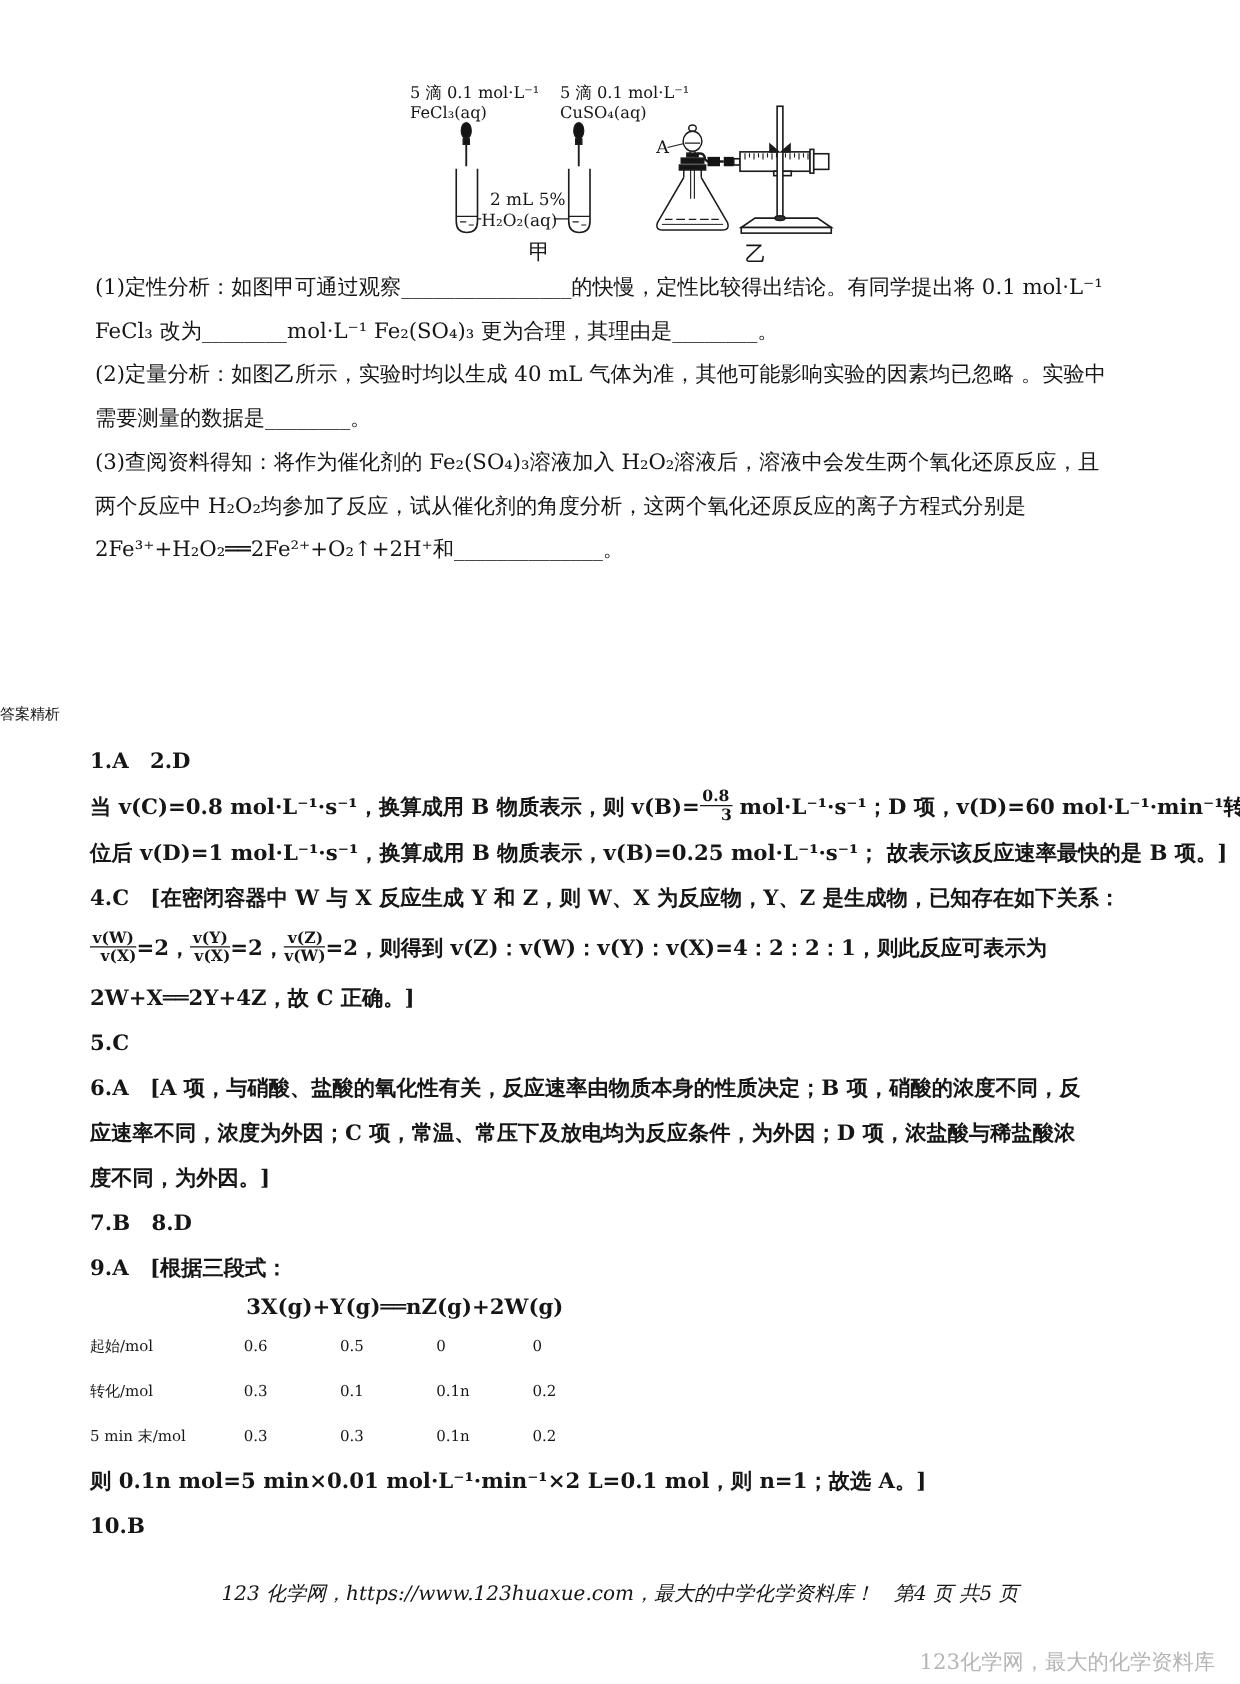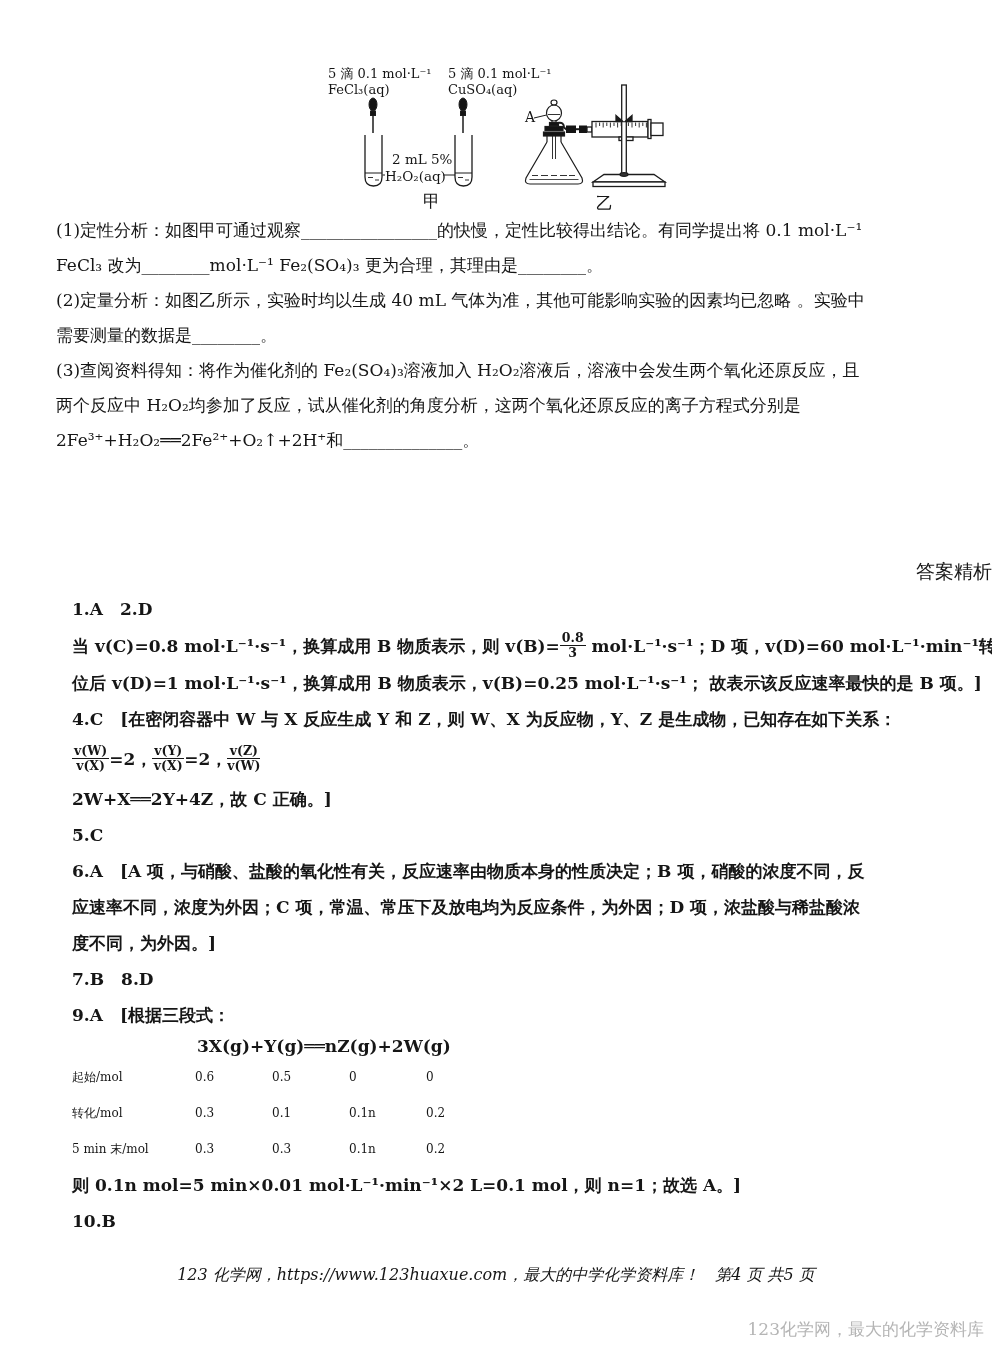--- a/index.html
+++ b/index.html
@@ -3,40 +3,40 @@
 <meta charset="utf-8">
 <style>
   html,body{margin:0;padding:0;}
   body{
     width:992px;height:1347px;position:relative;background:#ffffff;
     font-family:"DejaVu Serif","Liberation Serif",serif;
     color:#161616;overflow:hidden;
   }
   .diagram{position:absolute;left:326px;top:58px;width:342px;height:158px;}
   .diagram svg{display:block;}
-  .qtext{position:absolute;left:56px;top:213px;width:880px;}
+  .qtext{position:absolute;left:76px;top:213px;width:880px;}
   .line{white-space:nowrap;font-size:17px;}
   .qtext .line{height:35px;line-height:35px;}
   .ans-title{position:absolute;top:556px;left:0;right:0;height:30px;line-height:30px;
-    text-align:right;font-size:19px;}
+    text-align:left;font-size:12px;}
   .answers{position:absolute;left:72px;top:591px;width:880px;}
   .answers .line{height:36px;line-height:36px;font-weight:bold;}
   .answers .line-med{height:38px;line-height:38px;}
   .answers .line-tall{height:44px;line-height:44px;}
   .answers .eq-line{height:26px;line-height:26px;margin-left:125px;}
   .trow{display:flex;height:36px;line-height:36px;font-size:12px;white-space:nowrap;}
   .tcell-label{width:123px;}
   .tcell{width:77px;}
-  .frac{display:inline-block;vertical-align:middle;text-align:center;
+  .frac{display:inline-block;vertical-align:middle;text-align:right;
     font-size:12.5px;line-height:1.15;position:relative;top:-2px;}
   .frac span{display:block;}
   .frac .fnum{border-bottom:1px solid #161616;padding:0 2px;}
   .footer{position:absolute;top:1262px;left:0;right:0;height:26px;line-height:26px;
     text-align:center;font-size:16px;white-space:nowrap;font-style:italic;}
-  .watermark{position:absolute;top:1318px;right:8px;font-size:17px;color:#b5b5b5;
+  .watermark{position:absolute;top:1318px;right:20px;font-size:17px;color:#b5b5b5;
     white-space:nowrap;}
   svg text{font-family:"DejaVu Serif","Liberation Serif",serif;fill:#161616;}
 </style>
 </head>
 <body>
 
 <div class="diagram">
   <svg width="342" height="158" viewBox="0 0 342 158">
 
     <text x="2" y="20" font-size="13">5 滴 0.1 mol·L⁻¹</text>
@@ -141,21 +141,21 @@
 <div class="answers">
   <div class="line">1.A　2.D</div>
 
   <div class="line line-med">
     <span>当 v(C)=0.8 mol·L⁻¹·s⁻¹，换算成用 B 物质表示，则 v(B)=</span><span class="frac"><span class="fnum">0.8</span><span class="fden">3</span></span><span> mol·L⁻¹·s⁻¹；D 项，v(D)=60 mol·L⁻¹·min⁻¹转化单</span>
   </div>
   <div class="line">位后 v(D)=1 mol·L⁻¹·s⁻¹，换算成用 B 物质表示，v(B)=0.25 mol·L⁻¹·s⁻¹； 故表示该反应速率最快的是 B 项。]</div>
 
   <div class="line">4.C　[在密闭容器中 W 与 X 反应生成 Y 和 Z，则 W、X 为反应物，Y、Z 是生成物，已知存在如下关系：</div>
   <div class="line line-tall">
-    <span class="frac"><span class="fnum">v(W)</span><span class="fden">v(X)</span></span><span>=2，</span><span class="frac"><span class="fnum">v(Y)</span><span class="fden">v(X)</span></span><span>=2，</span><span class="frac"><span class="fnum">v(Z)</span><span class="fden">v(W)</span></span>
+    <span class="frac"><span class="fnum">v(W)</span><span class="fden">v(X)</span></span><span>=2，</span><span class="frac"><span class="fnum">v(Y)</span><span class="fden">v(X)</span></span><span>=2，</span><span class="frac"><span class="fnum">v(Z)</span><span class="fden">v(W)</span></span><span>=2，则得到 v(Z)：v(W)：v(Y)：v(X)=4：2：2：1，则此反应可表示为</span>
   </div>
   <div class="line">2W+X══2Y+4Z，故 C 正确。]</div>
 
   <div class="line">5.C</div>
 
   <div class="line">6.A　[A 项，与硝酸、盐酸的氧化性有关，反应速率由物质本身的性质决定；B 项，硝酸的浓度不同，反</div>
   <div class="line">应速率不同，浓度为外因；C 项，常温、常压下及放电均为反应条件，为外因；D 项，浓盐酸与稀盐酸浓</div>
   <div class="line">度不同，为外因。]</div>
 
   <div class="line">7.B　8.D</div>

